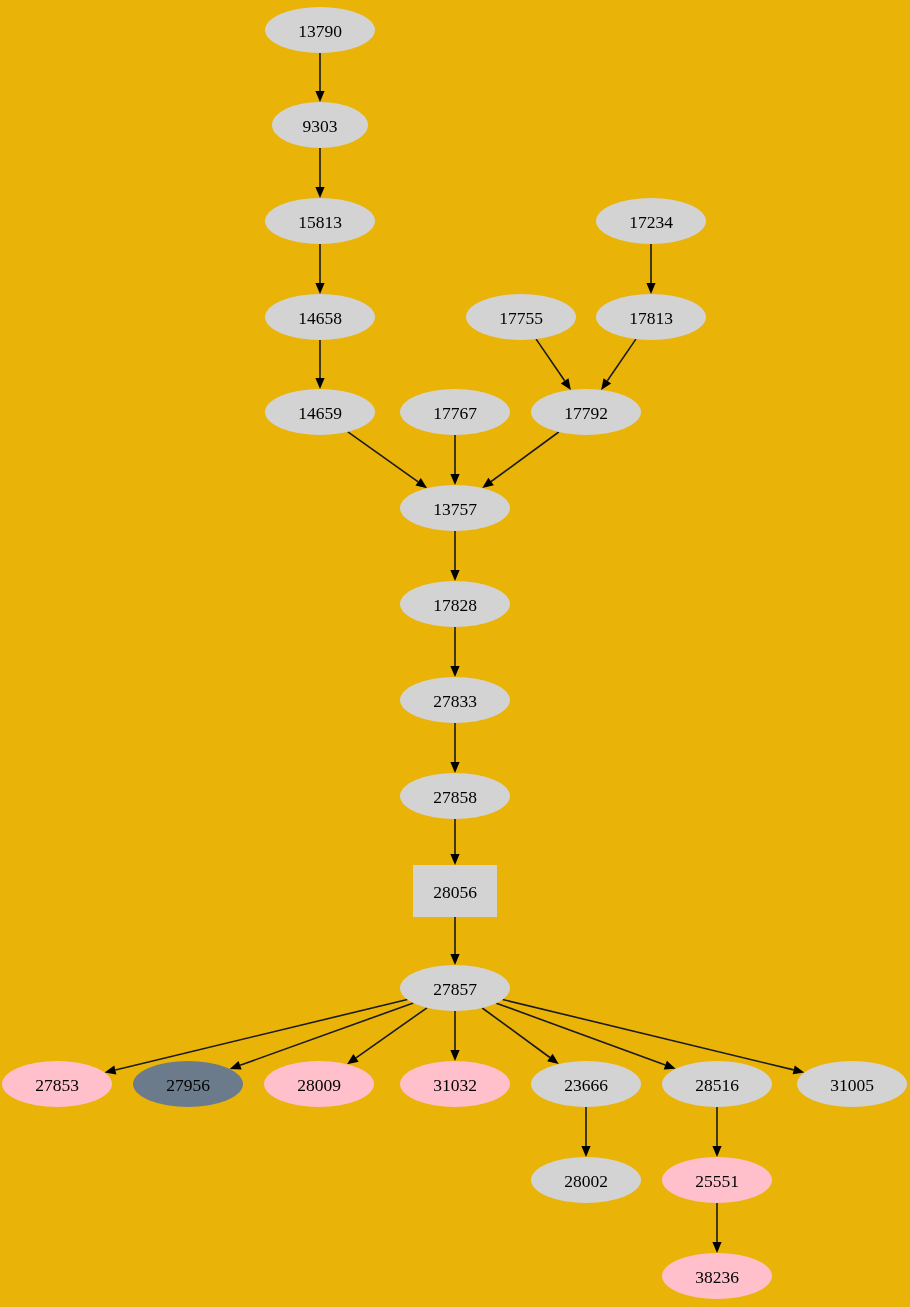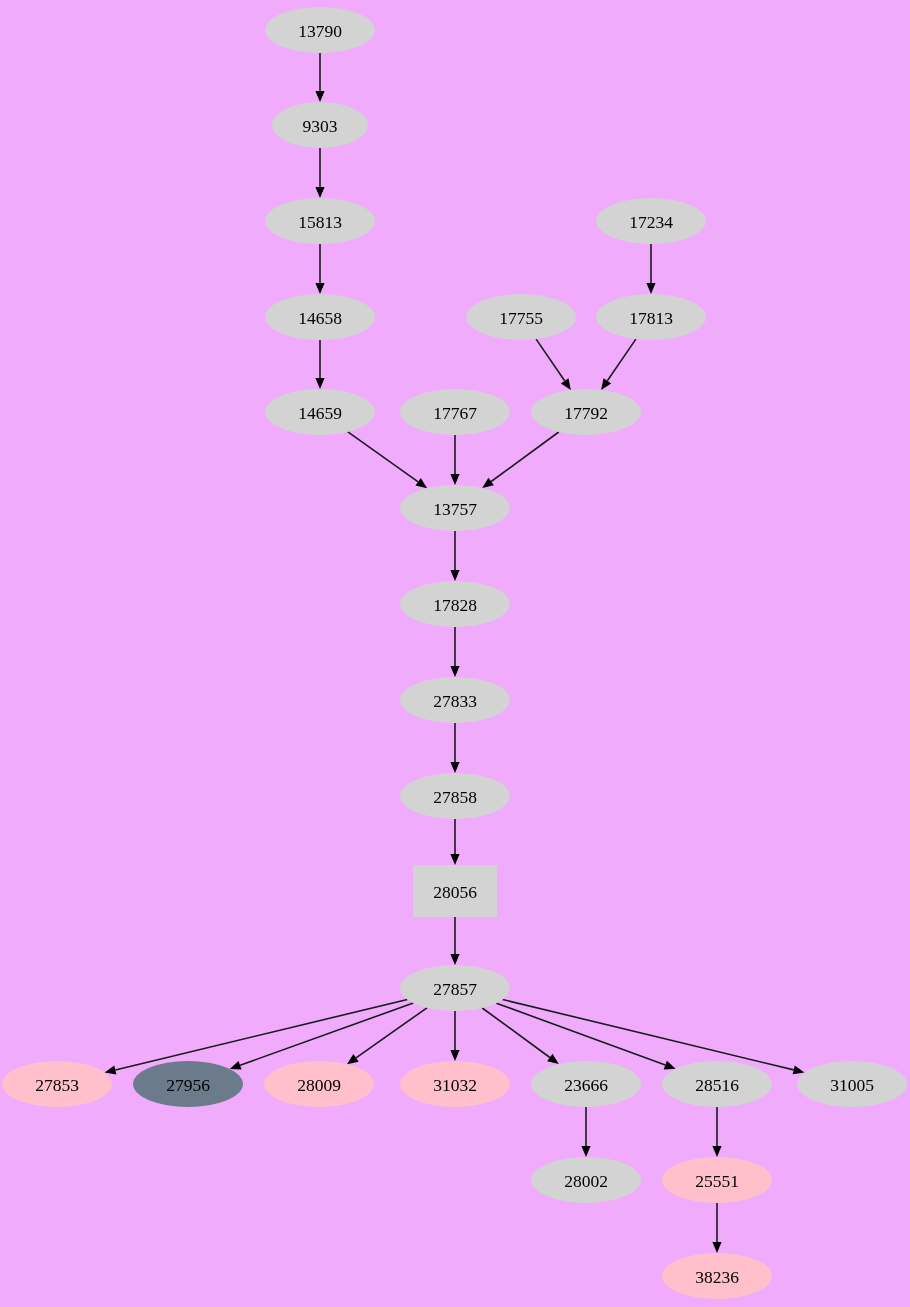--- a/index.html
+++ b/index.html
@@ -8,21 +8,21 @@
     padding: 0;
     background: #ffffff;
   }
   body {
     font-family: "Liberation Serif", "DejaVu Serif", serif;
   }
   #graph-canvas {
     position: relative;
     width: 910px;
     height: 1307px;
-    background: #f0abfc;
+    background: #eab308;
     overflow: hidden;
   }
   #graph-svg {
     position: absolute;
     top: 0;
     left: 0;
     width: 910px;
     height: 1307px;
     display: block;
   }

